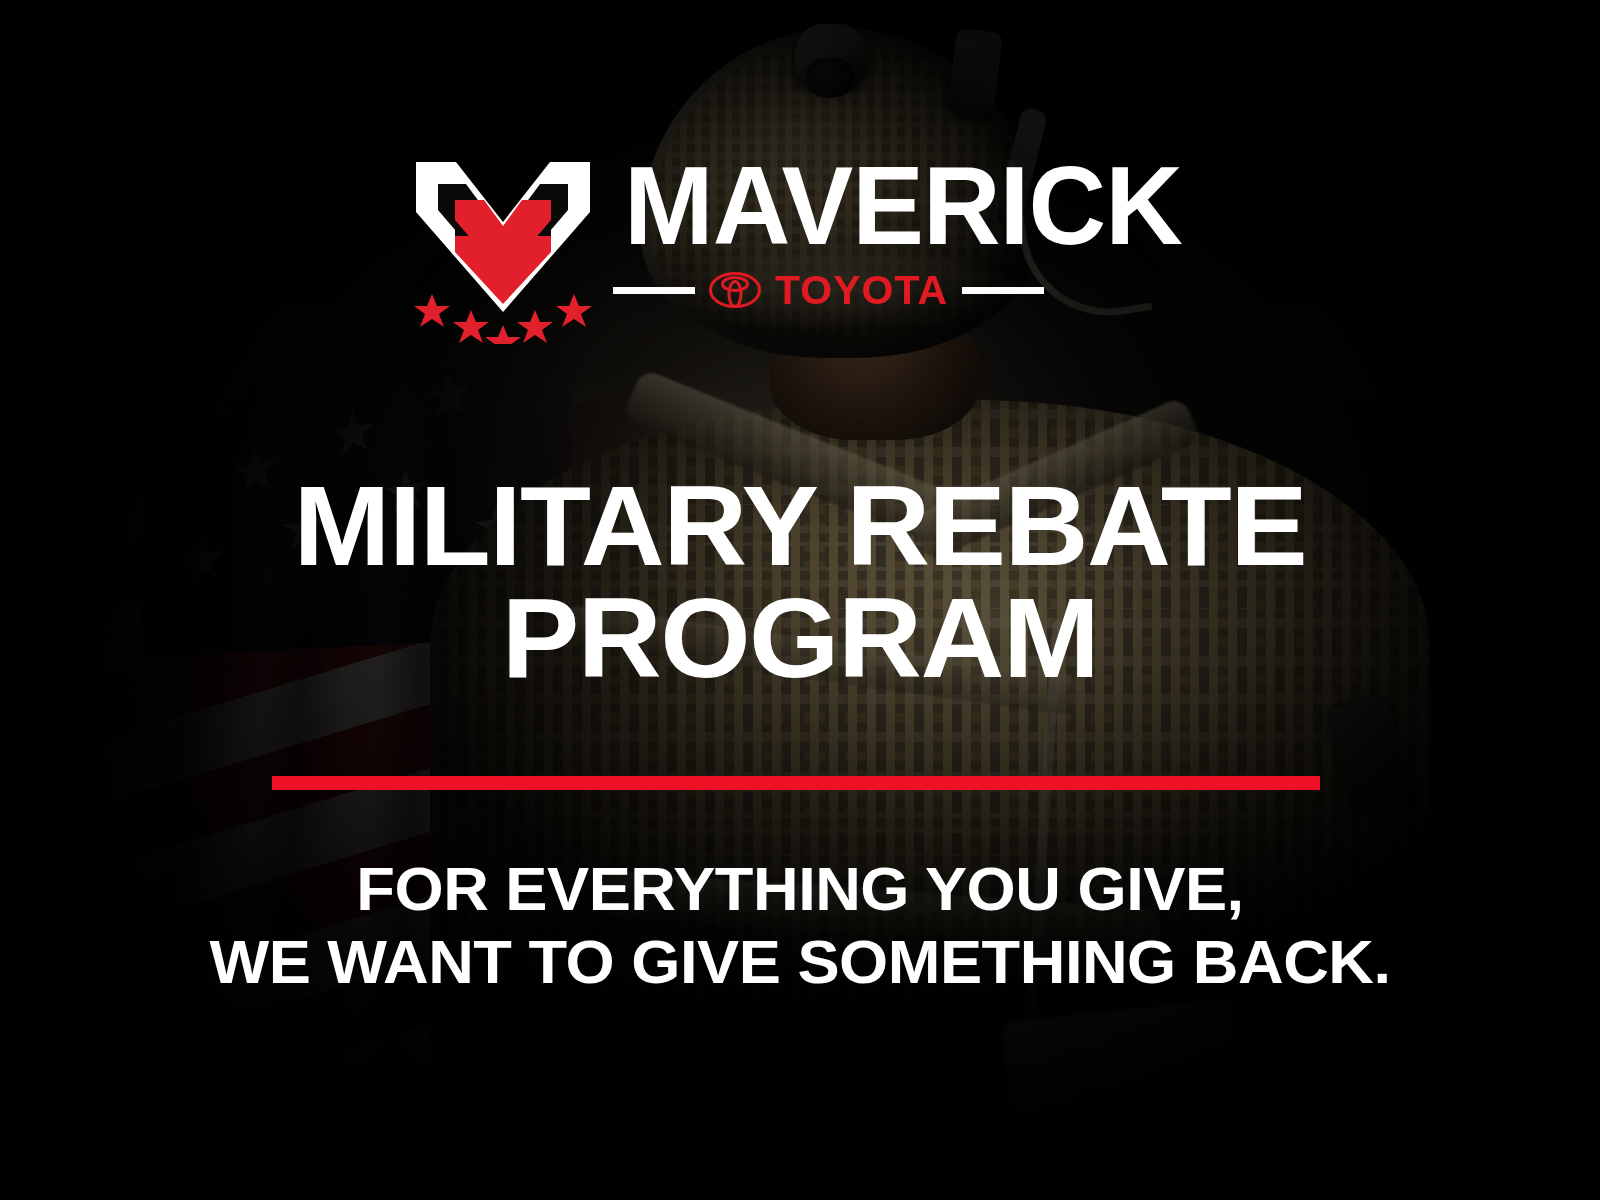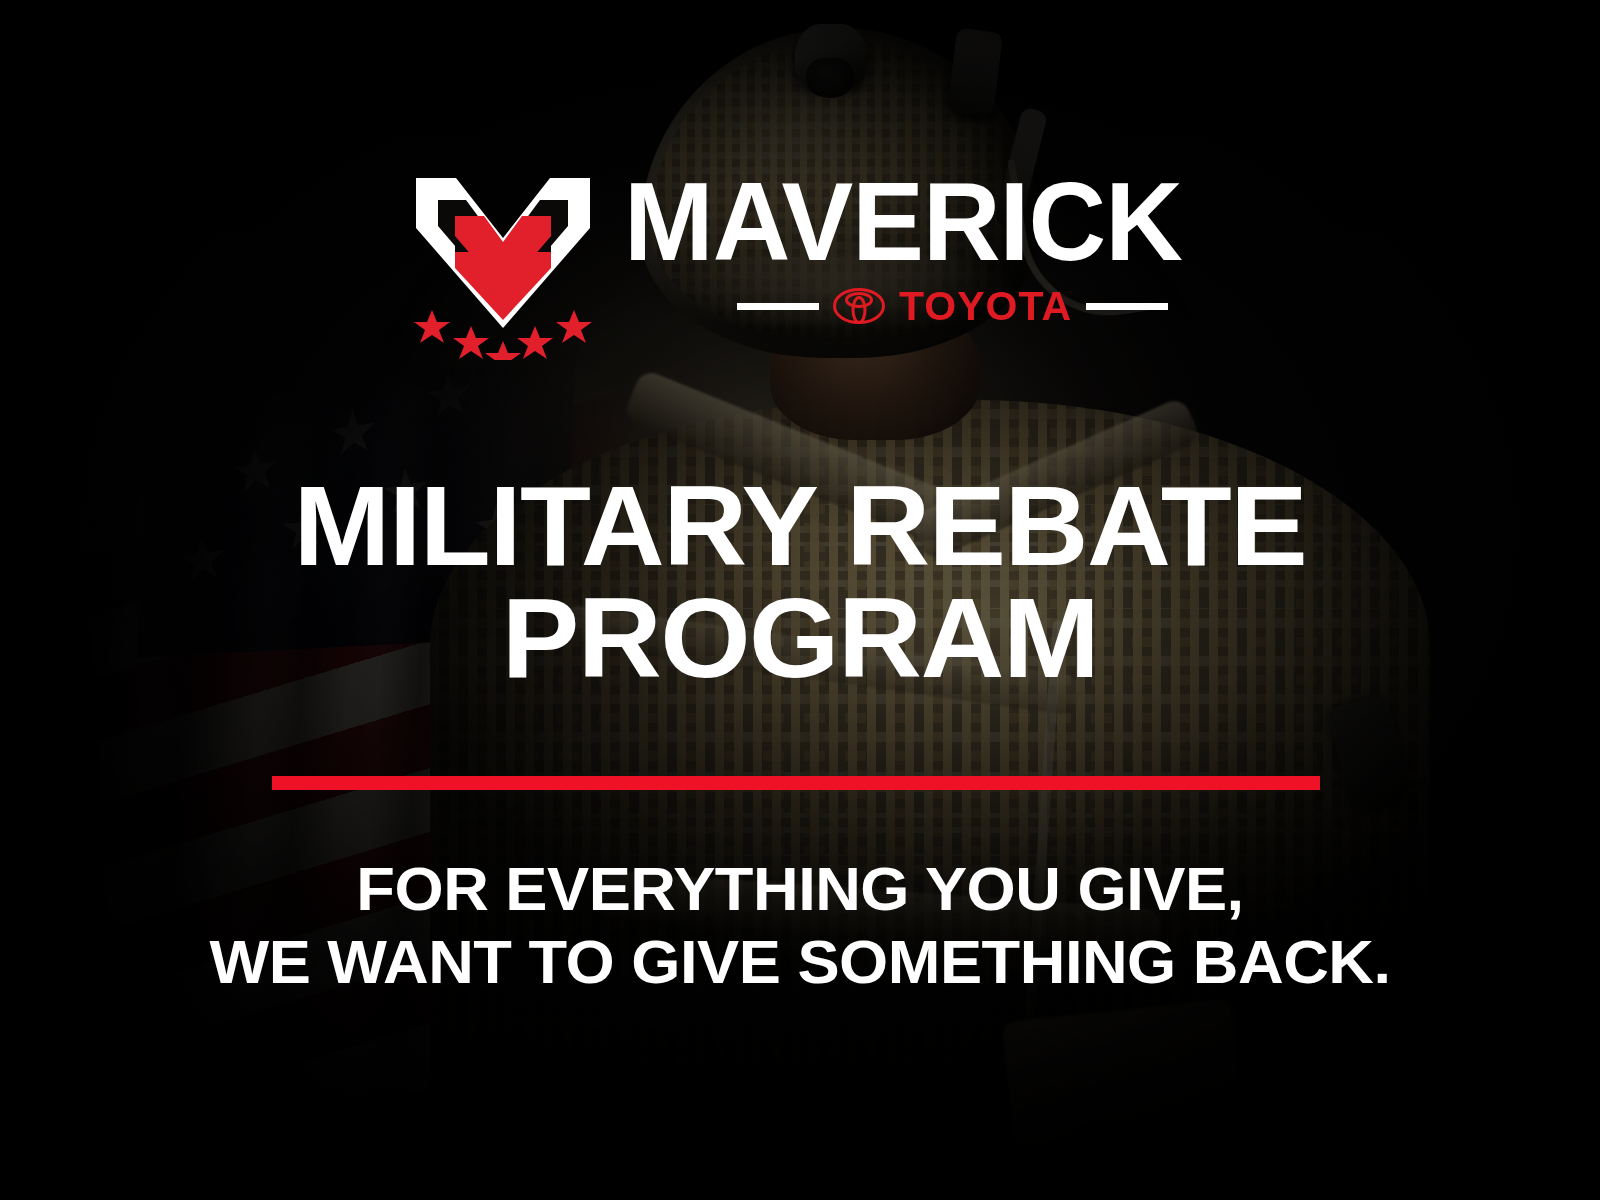--- a/index.html
+++ b/index.html
@@ -176,36 +176,36 @@
     background:
       radial-gradient(ellipse 58% 54% at 50% 44%, rgba(0,0,0,0) 0%, rgba(0,0,0,.30) 52%, rgba(0,0,0,.80) 80%, rgba(0,0,0,.96) 100%),
       linear-gradient(180deg, rgba(0,0,0,.55) 0%, rgba(0,0,0,.10) 26%, rgba(0,0,0,.18) 70%, rgba(0,0,0,.55) 100%);
   }
   .dim{position:absolute;inset:0;background:rgba(0,0,0,.34);}
 
   
   .content{position:absolute;inset:0;}
 
   
-  .logo{position:absolute;left:408px;top:160px;width:760px;height:200px;}
+  .logo{position:absolute;left:408px;top:144px;width:760px;height:200px;}
 
   .badge{position:absolute;left:0;top:0;width:190px;height:200px;}
   .badge svg{display:block;width:190px;height:200px;}
 
   .wordmark{position:absolute;left:205px;top:0;width:555px;height:200px;}
   .maverick{
     position:absolute;left:0;top:6px;width:555px;
     color:#ffffff;font-weight:700;font-size:112px;line-height:1;
     letter-spacing:-1px;text-align:center;
     transform:scaleX(.96);transform-origin:50% 50%;
     white-space:nowrap;
   }
   .toyota-row{
     position:absolute;left:0;top:124px;width:555px;height:44px;
-    display:flex;align-items:center;justify-content:flex-end;gap:14px;
+    display:flex;align-items:center;justify-content:flex-start;gap:14px;
   }
   .rule{height:7px;background:#fff;flex:0 0 82px;}
   .toy-mark{width:52px;height:36px;flex:0 0 52px;}
   .toy-mark svg{display:block;width:52px;height:36px;}
   .toyota-word{
     color:#e01a22;font-weight:700;font-size:41px;line-height:1;
     letter-spacing:1px;white-space:nowrap;
   }
 
   

